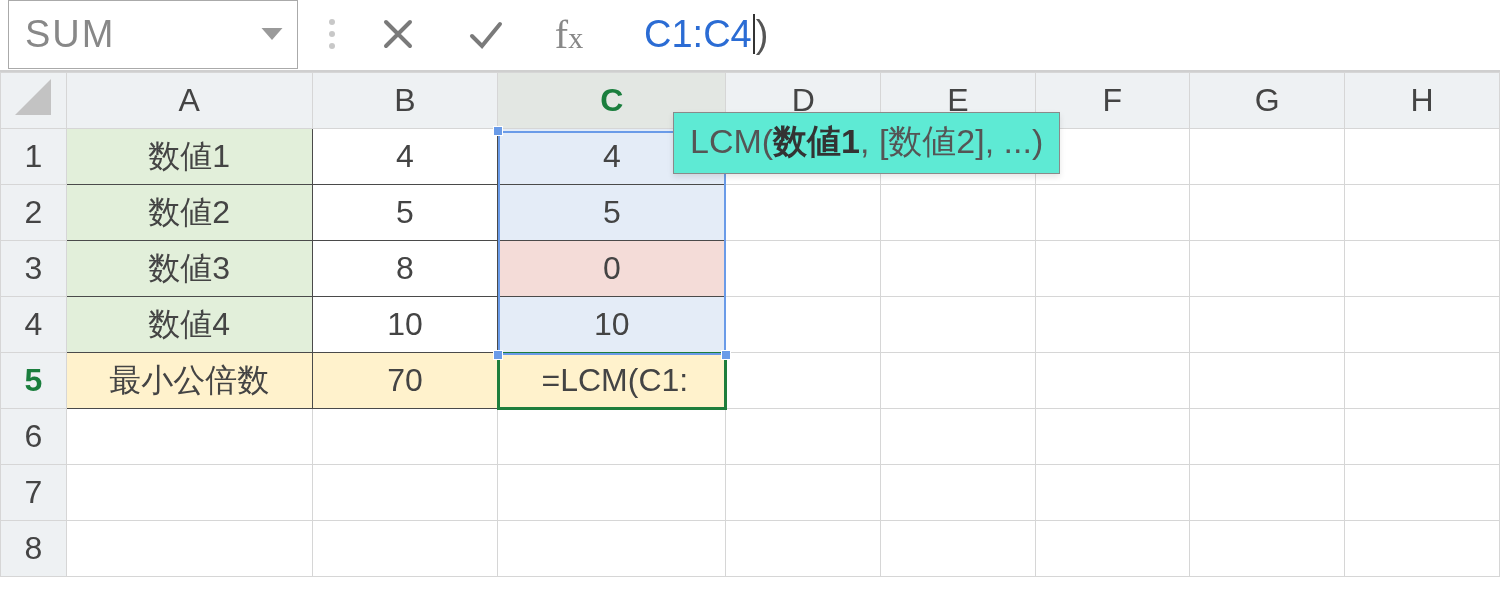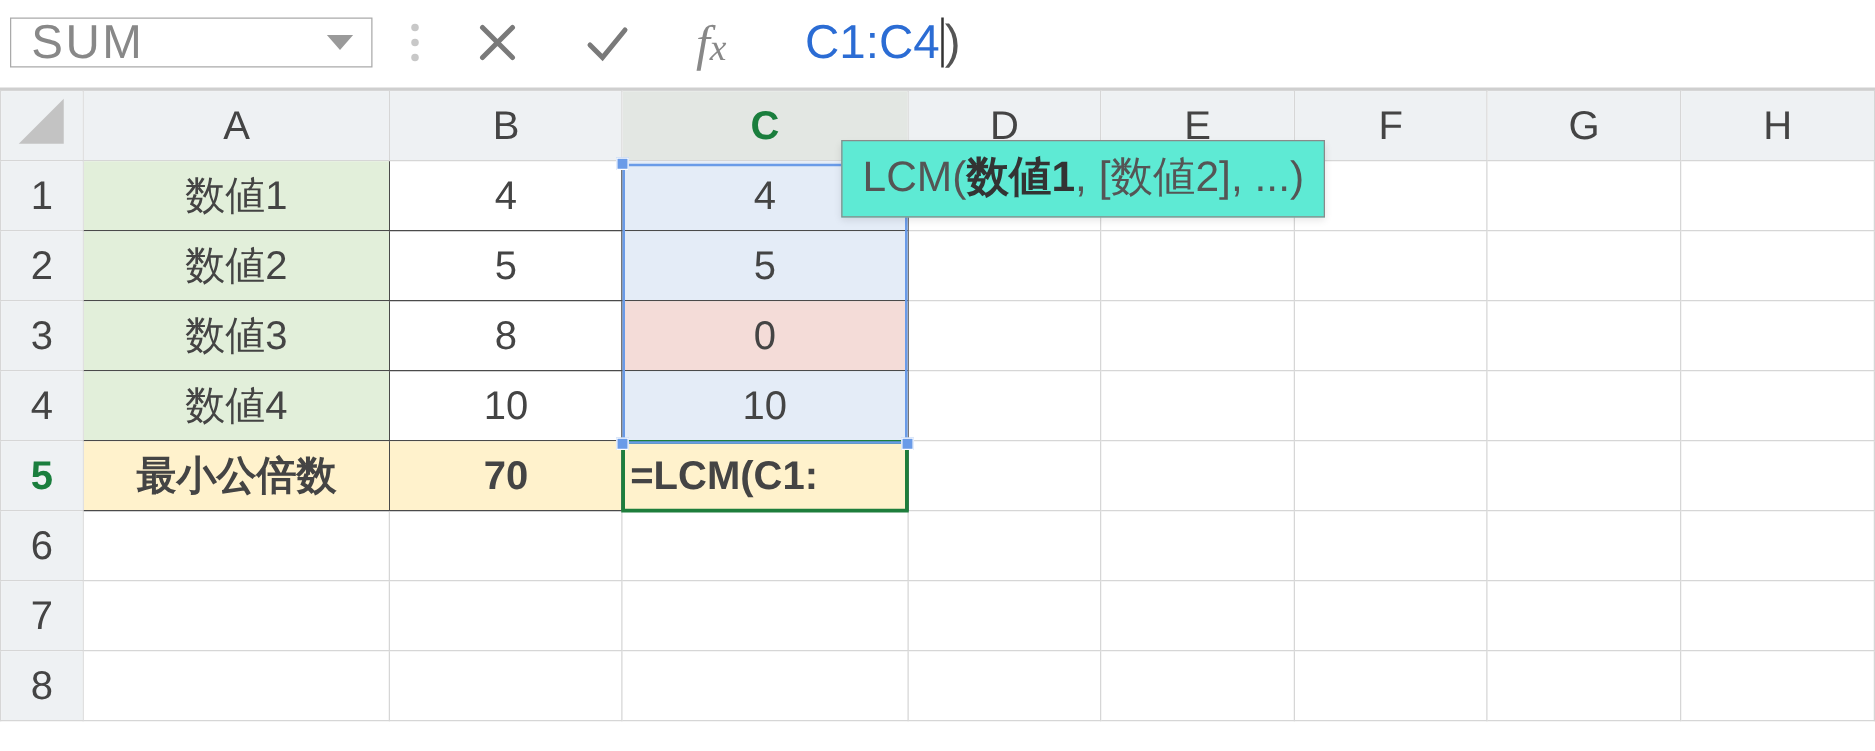--- a/index.html
+++ b/index.html
@@ -15,21 +15,21 @@
   
   .fbar {
     display: flex;
     align-items: center;
     height: 70px;
     padding: 4px 8px 6px 8px;
     gap: 24px;
   }
   .name-box {
     width: 290px;
-    height: 40px;
+    height: 69px;
     border: 1px solid #aaaaaa;
     display: flex;
     align-items: center;
     justify-content: space-between;
     padding: 0 10px 0 16px;
     color: #888;
     font-size: 38px;
     letter-spacing: 2px;
     position: relative;
   }
@@ -46,21 +46,20 @@
     display:flex; flex-direction:column; align-items:center; gap:6px;
   }
   .grip span { display:block; width:6px; height:6px; background:#c8c8c8; border-radius:50%; }
   .fbar-btn {
     width: 64px; height: 56px;
     display: flex; align-items: center; justify-content: center;
     color: #888;
   }
   .fbar-btn svg { width: 40px; height: 40px; }
   .fx-label {
-    font-style: italic;
     font-size: 40px;
     color: #888;
     font-family: "Times New Roman", serif;
     margin-right: 10px;
   }
   .formula-input {
     flex: 1;
     height: 56px;
     font-size: 38px;
     border: none;
@@ -128,28 +127,28 @@
   .col-hdr.active { color:#1a7e3d; font-weight:700; background:#e3e7e3; }
   .row-hdr {
     width: 70px;
     background: #eef1f3;
     color: #666;
     font-size: 32px;
   }
   .row-hdr.active { color:#1a7e3d; font-weight:700; }
 
   td.label-green { background:#e2efda; }
-  td.label-yellow { background:#fff2cc;font-weight:bold; }
+  td.label-yellow { background:#fff2cc; }
   td.sel-range { background:#e4ecf7; }
   td.sel-range.red { background:#f4dcd8; }
   td.cell-bordered { border:1px solid #4a4a4a; }
   td.editing {
     outline: 3px solid #1e7e3c;
     outline-offset: -2px;
-    text-align: left;
+    text-align: center;
     padding-left: 6px;
     font-size: 32px;
     color:#444;
   }
 
   
   .range-border {
     position:absolute;
     border: 2px solid #6a9be8;
     pointer-events:none;

